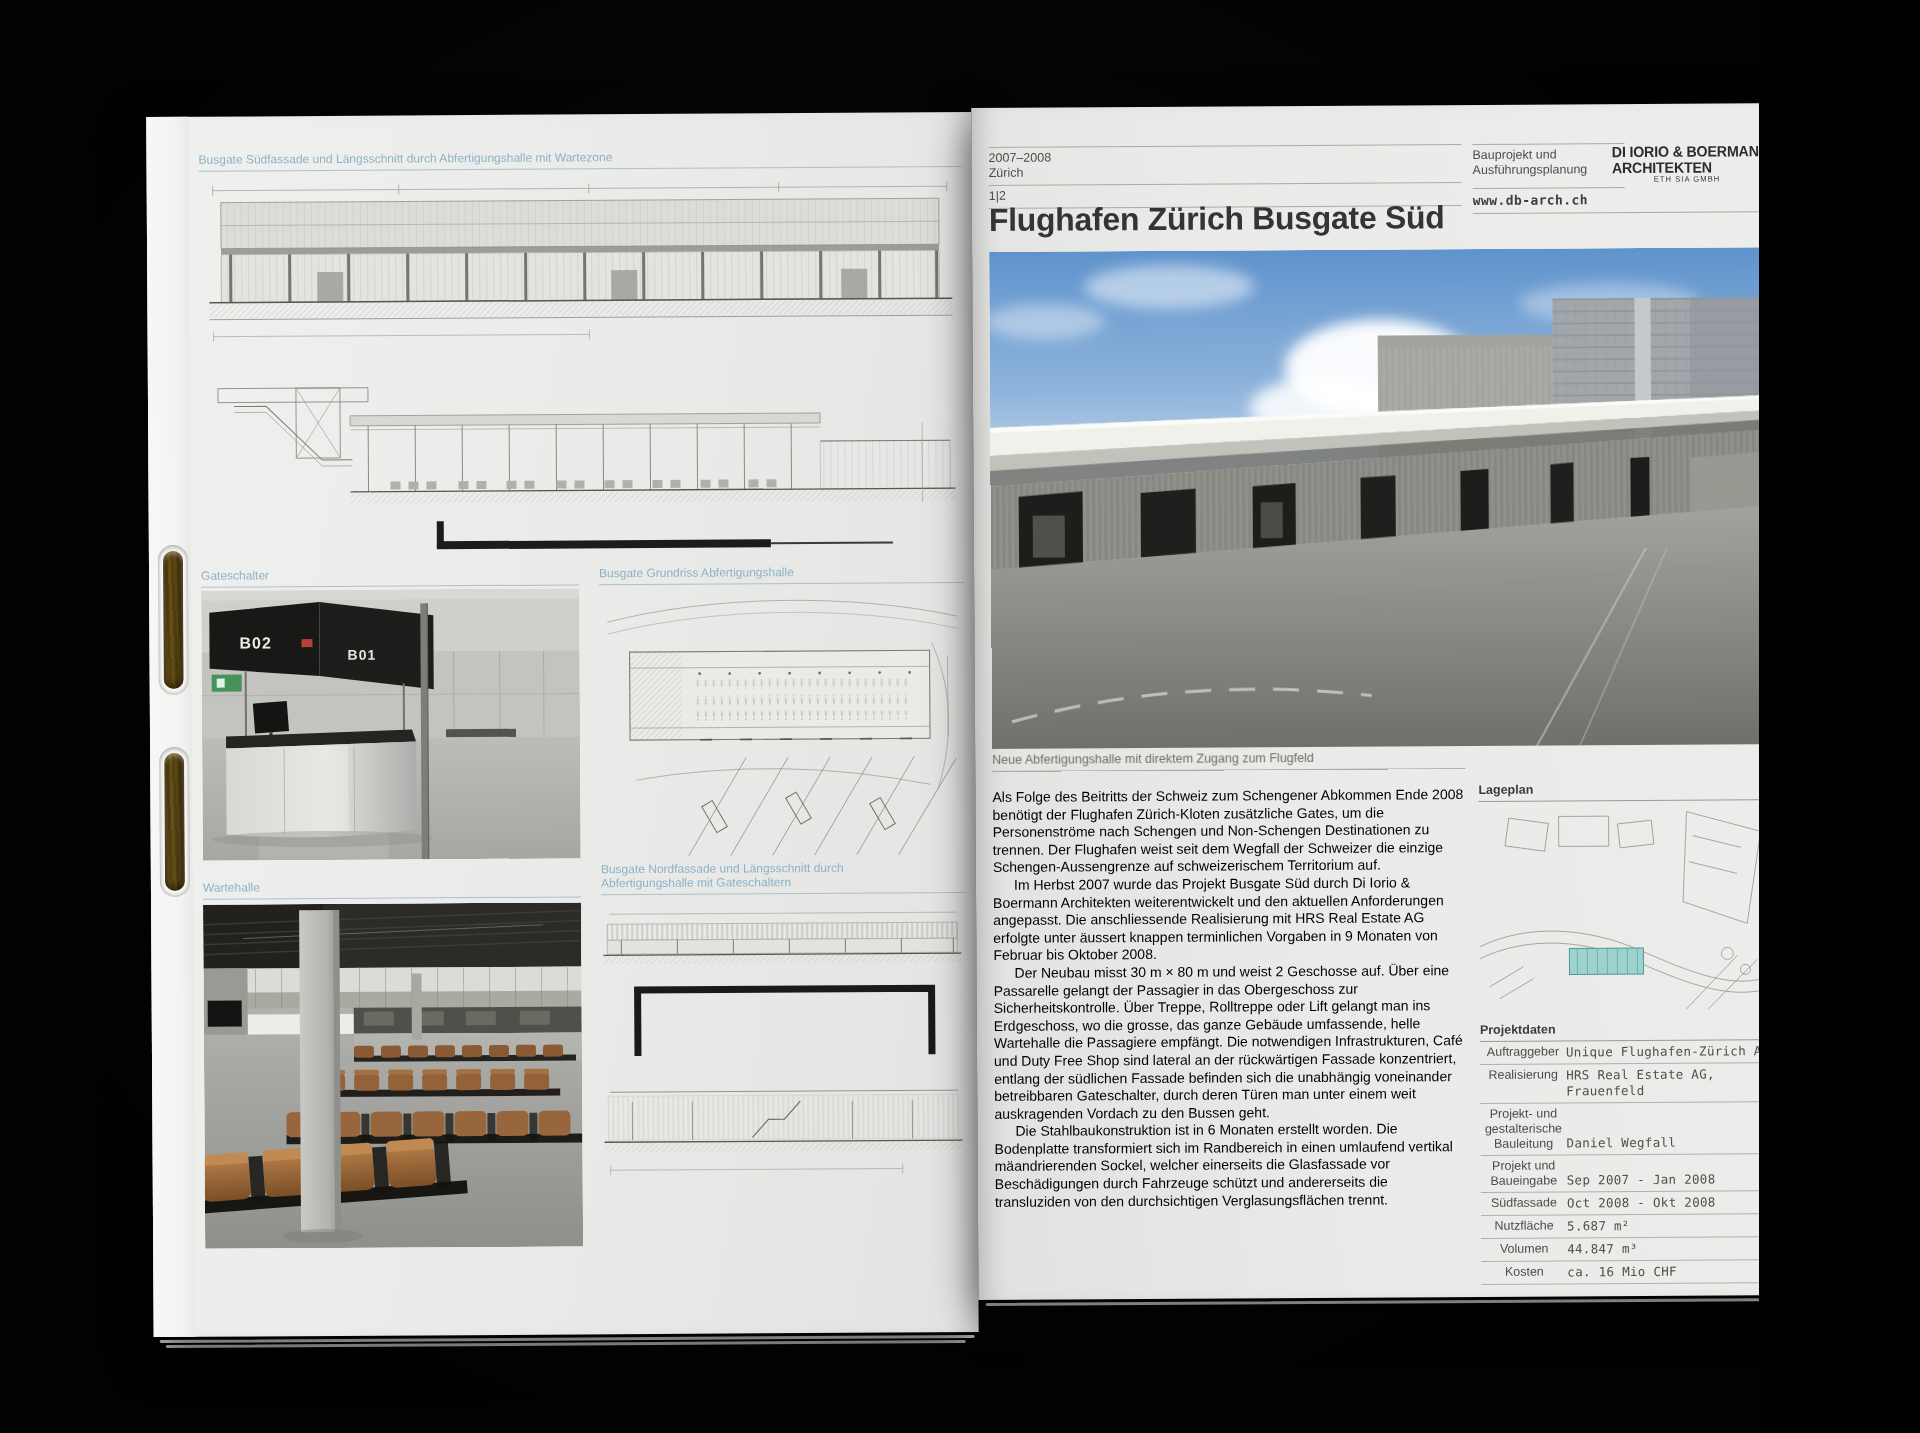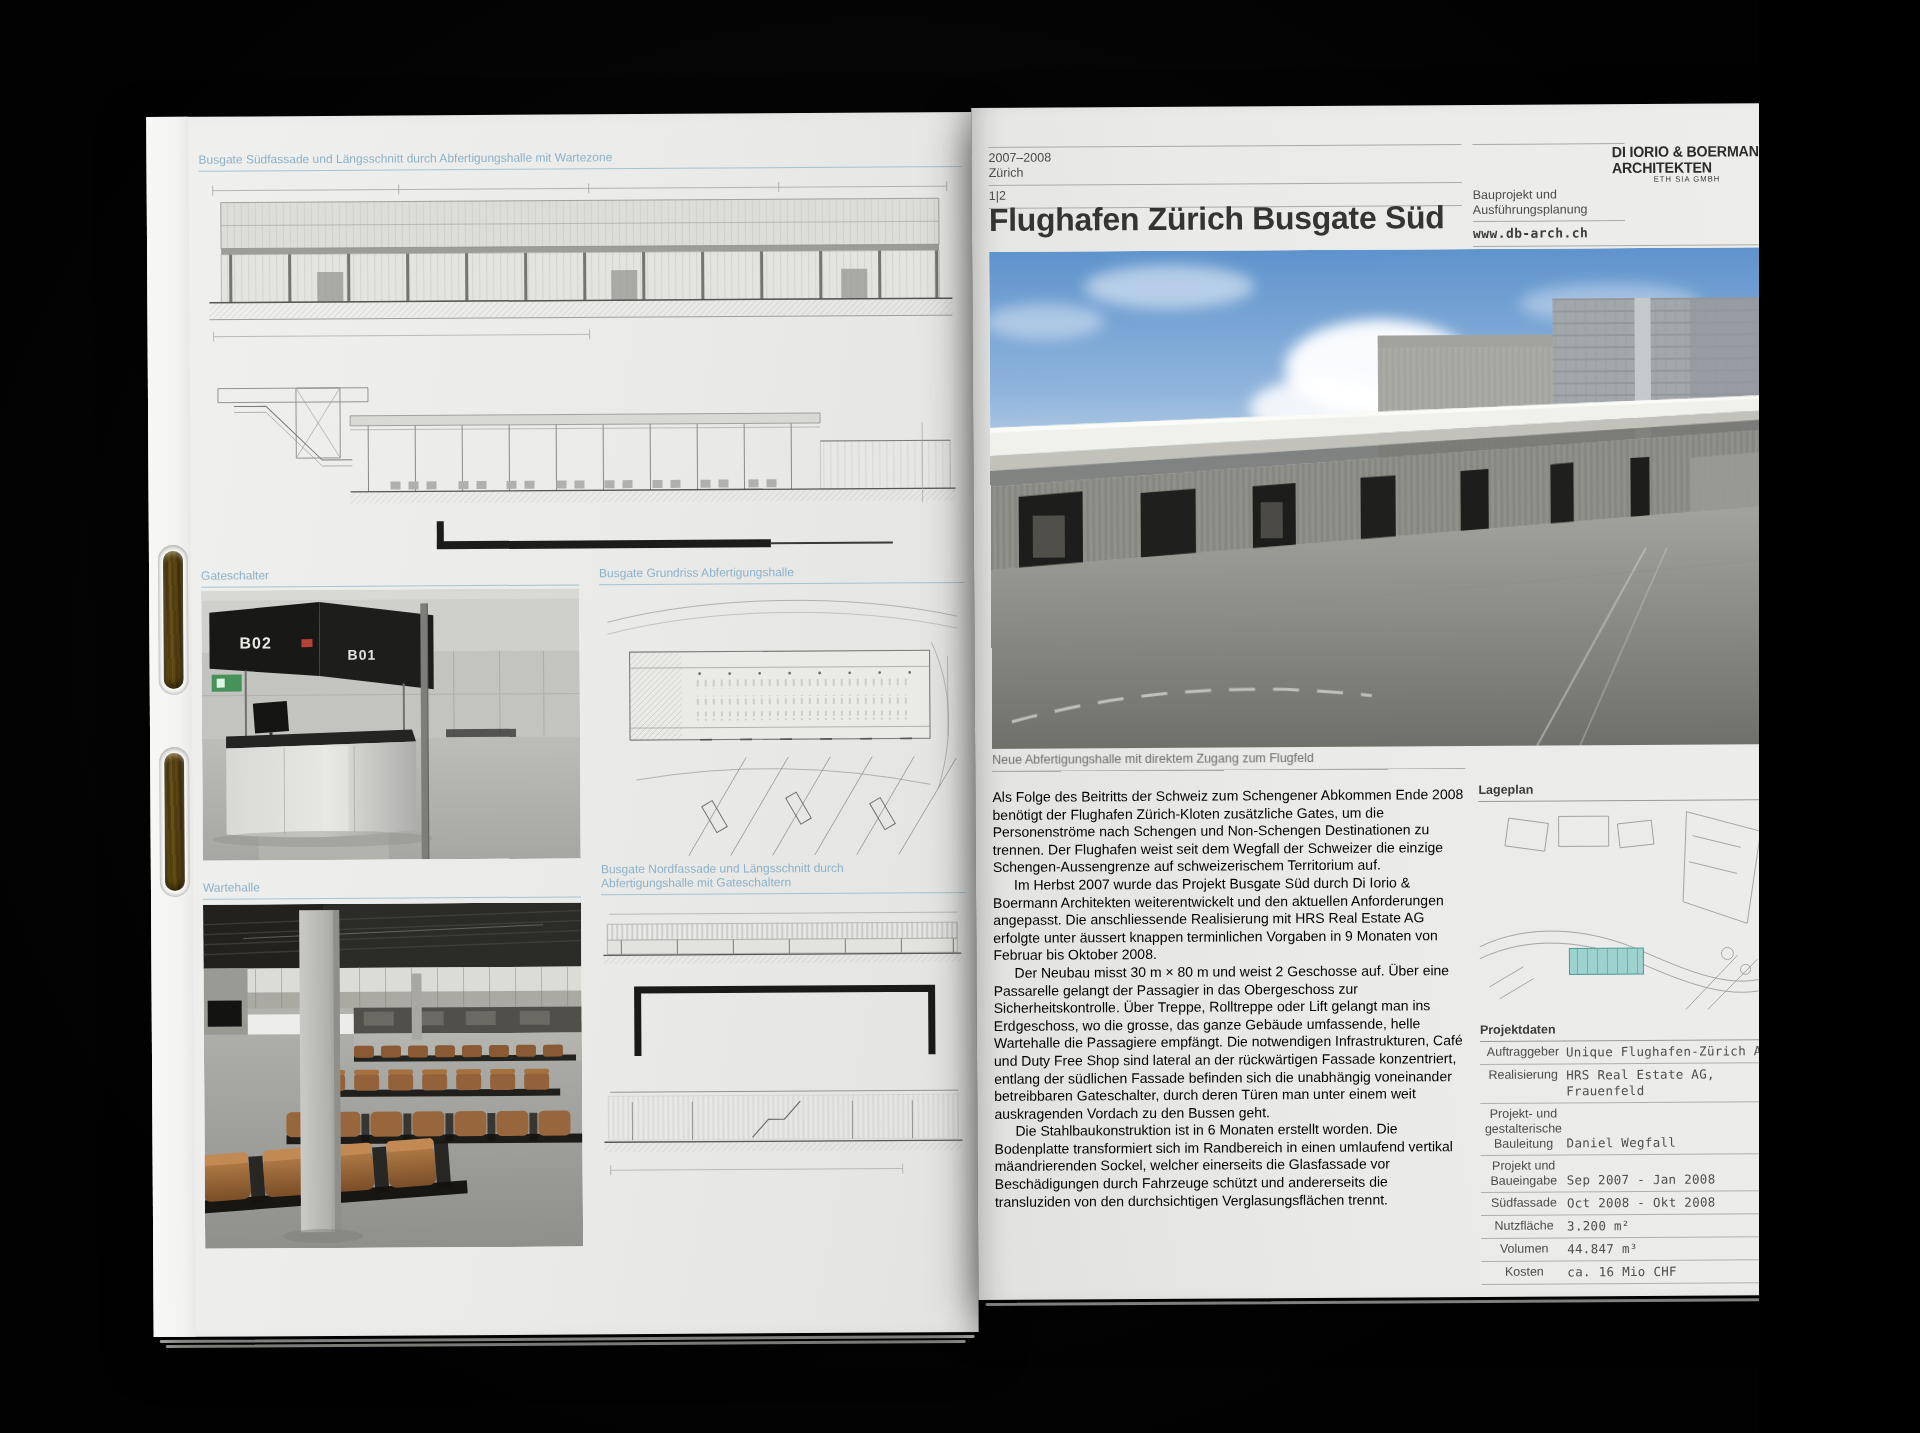--- a/index.html
+++ b/index.html
@@ -33,21 +33,21 @@
       border-bottom:1px solid rgba(138,176,200,.70);padding-bottom:4px;white-space:pre-line;}
   .media{position:absolute;overflow:hidden;}
   .media svg{display:block;}
   
   .hdr-small{font-size:12.5px;line-height:15px;color:#4c4c4a;}
   .hdr-left{position:absolute;left:17px;top:39px;width:473px;border-top:1px solid #aaaaa6;}
   .hdr-left .blockA{padding:3px 0 4px 0;border-bottom:1px solid #aaaaa6;}
   .hdr-left .blockB{padding:3px 0 4px 0;border-bottom:1px solid #aaaaa6;}
   .hdr-right{position:absolute;left:501px;top:39px;width:296px;}
   .hdr-right .sub{width:152px;border-top:1px solid #aaaaa6;}
-  .hdr-right .phase{padding:3px 0 3px 0;border-bottom:1px solid #aaaaa6;white-space:pre-line;margin-top:40px;}
+  .hdr-right .phase{padding:3px 0 10px 0;border-bottom:1px solid #aaaaa6;white-space:pre-line;}
   .hdr-right .www{font-family:"DejaVu Sans Mono",monospace;font-weight:bold;font-size:13px;
       letter-spacing:.4px;color:#3d3d3b;padding:4px 0 5px 0;}
   .hdr-right .longline{border-bottom:1px solid #aaaaa6;width:296px;}
   .logo{position:absolute;right:0;top:1px;text-align:left;color:#2c2c2a;transform:scaleX(.95);transform-origin:right top;}
   .logo .l1,.logo .l2{font-weight:bold;font-size:15px;line-height:15.5px;letter-spacing:-.2px;white-space:nowrap;}
   .logo .l3{font-size:8px;letter-spacing:1.1px;color:#3a3a38;padding-left:44px;line-height:10px;}
   .title{position:absolute;left:17px;top:94px;font-size:32px;font-weight:bold;color:#343432;letter-spacing:-.3px;}
   .caption{position:absolute;left:17px;top:645px;width:473px;font-size:12.5px;color:#6e6e6a;
       padding-bottom:4px;border-bottom:1px solid #aaaaa6;}
   .bodytext{position:absolute;left:17px;top:681px;width:472px;font-size:14px;line-height:17.6px;color:#47474
@@ -656,21 +656,21 @@
           <div class="pd-label">Projekt und
 Baueingabe</div>
           <div class="pd-value">Sep 2007 - Jan 2008</div>
         </div>
         <div class="pd-row">
           <div class="pd-label">Südfassade</div>
           <div class="pd-value">Oct 2008 - Okt 2008</div>
         </div>
         <div class="pd-row">
           <div class="pd-label">Nutzfläche</div>
-          <div class="pd-value">3.200 m²</div>
+          <div class="pd-value">5.687 m²</div>
         </div>
         <div class="pd-row">
           <div class="pd-label">Volumen</div>
           <div class="pd-value">44.847 m³</div>
         </div>
         <div class="pd-row">
           <div class="pd-label">Kosten</div>
           <div class="pd-value">ca. 16 Mio CHF</div>
         </div>
       </div>

